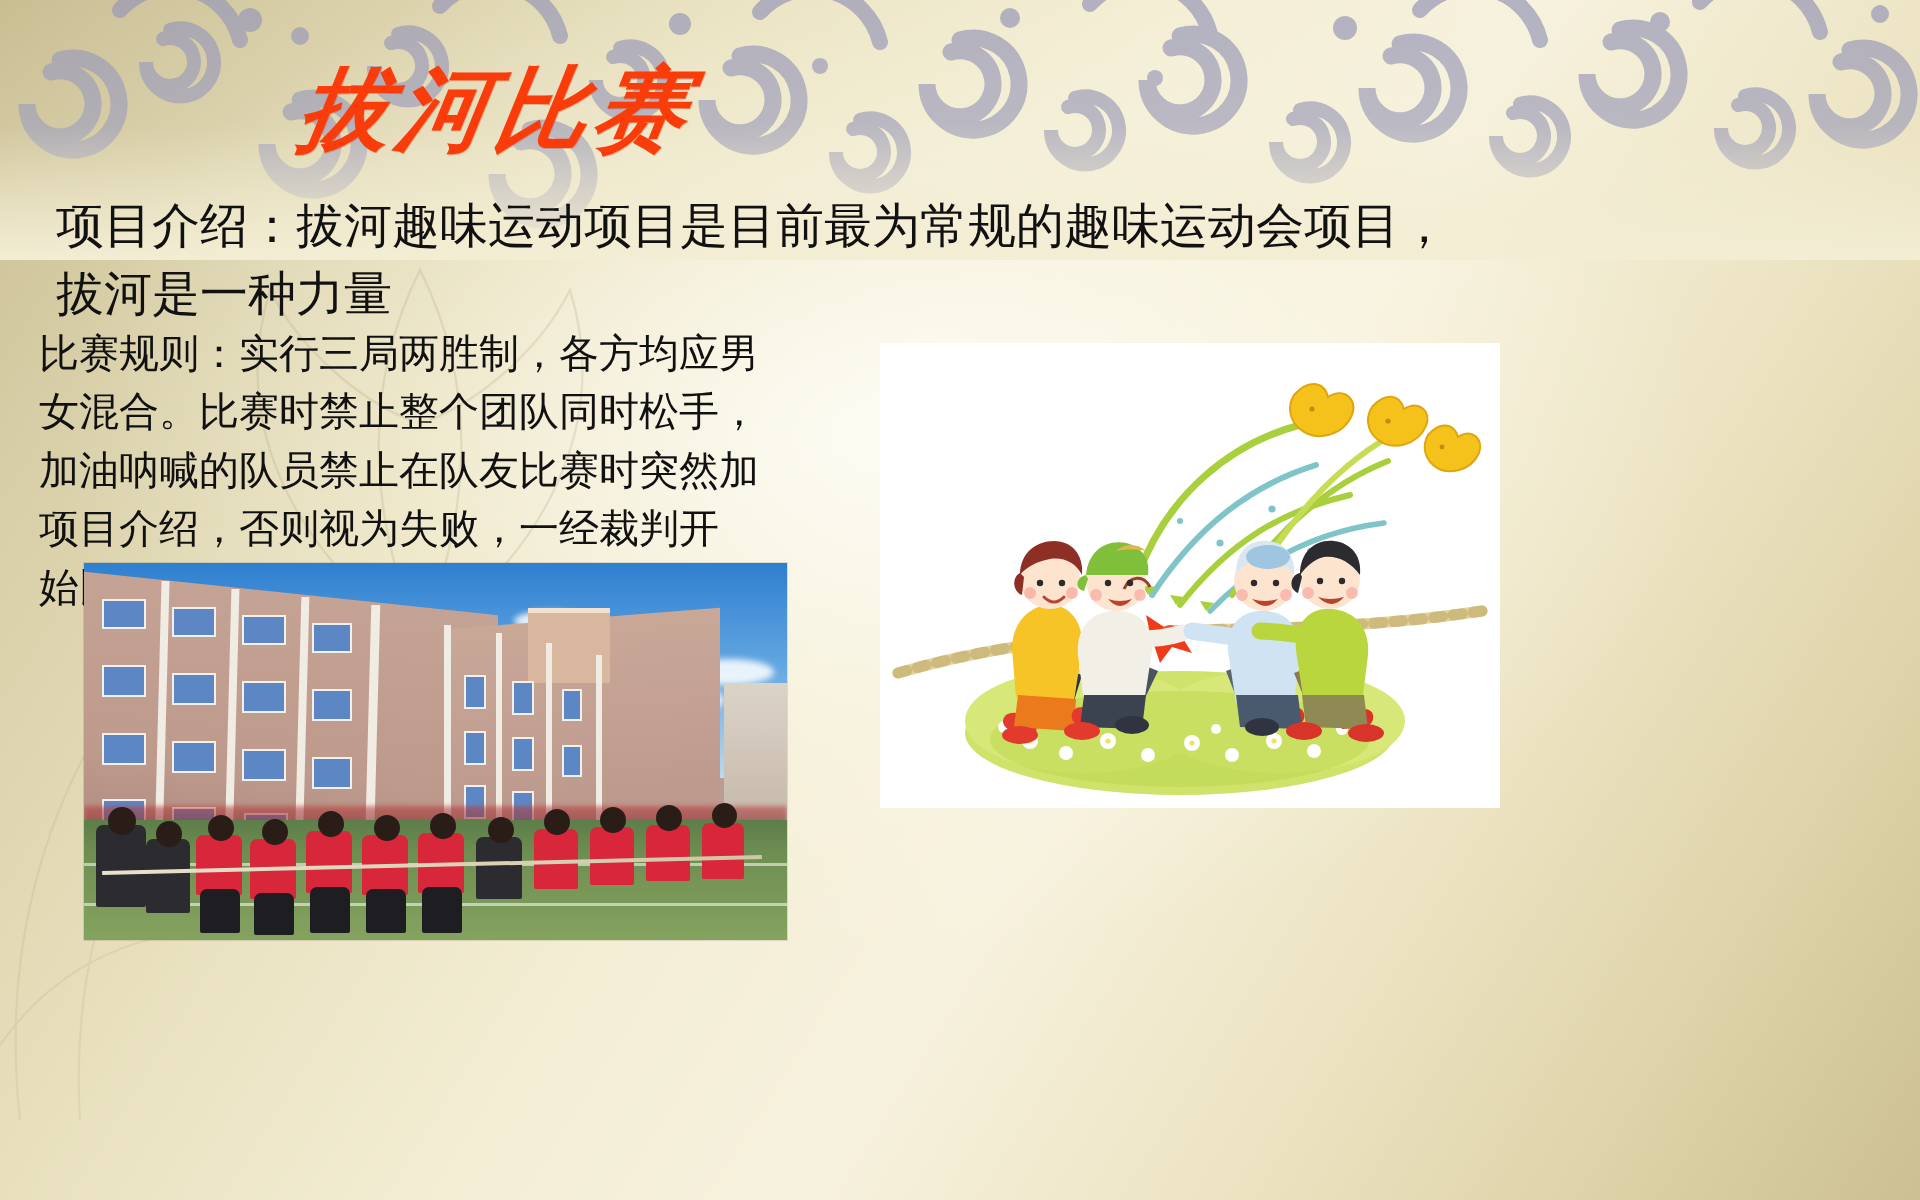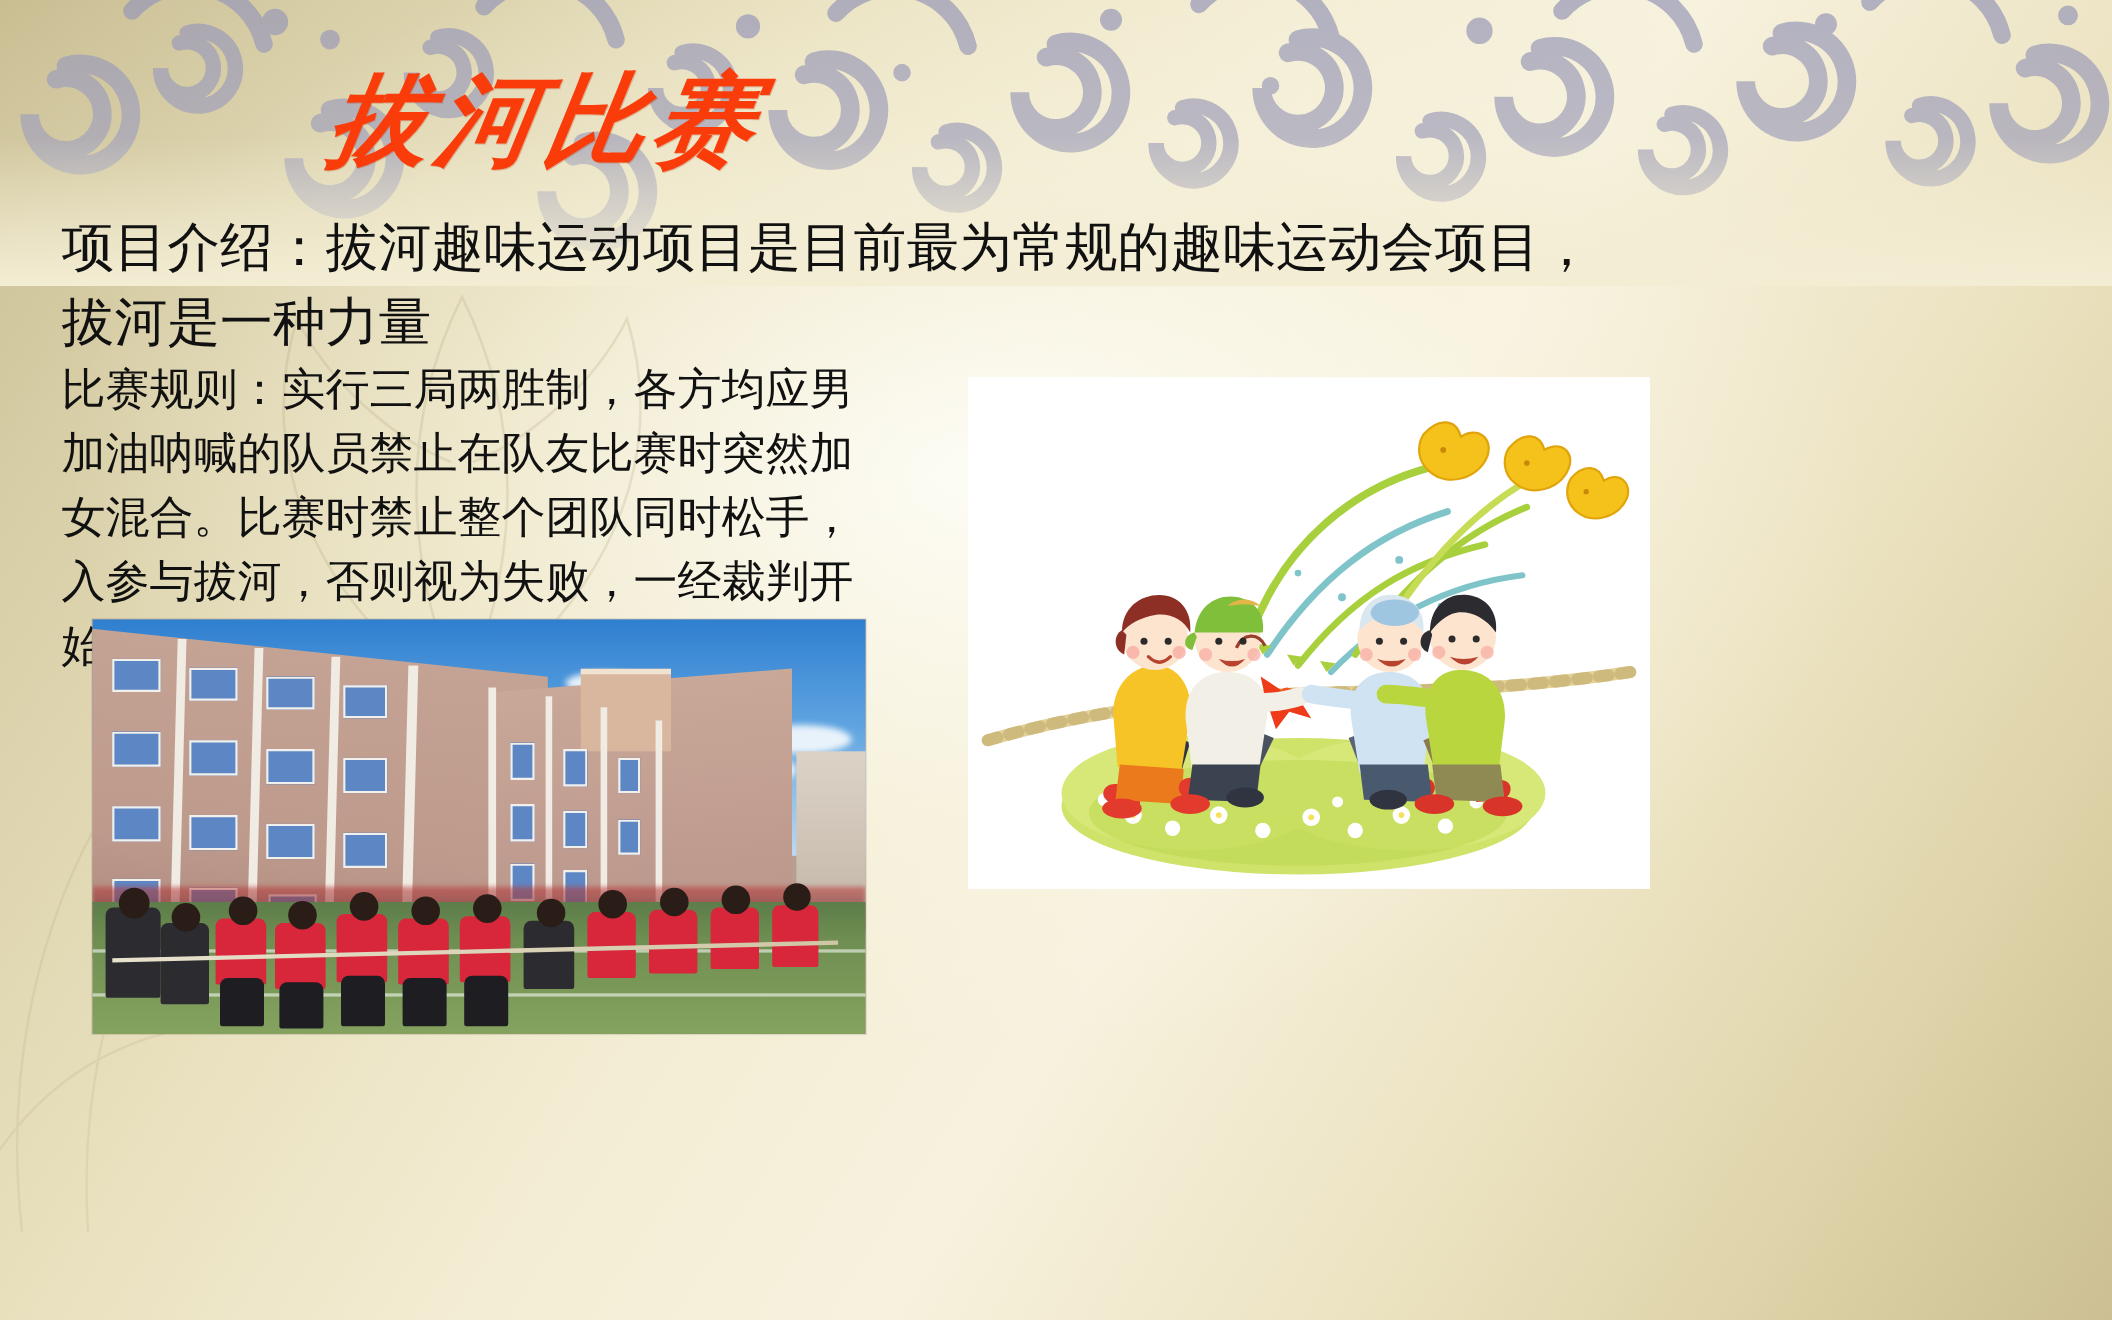--- a/index.html
+++ b/index.html
@@ -81,21 +81,21 @@
     width: 1430px;
     font-size: 48px;
     line-height: 1.42;
     color: #111111;
     text-indent: 0;
   }
   .intro .ln2 { display: block; padding-left: 58px; }
 
   .rules {
     position: absolute;
-    left: 56px;
+    left: 39px;
     top: 325px;
     width: 760px;
     font-size: 40px;
     line-height: 1.46;
     color: #111111;
   }
   .rules .rline { display: block; white-space: nowrap; }
 
   
   .photo {
@@ -251,23 +251,23 @@
   </svg>
 
   <div class="title">拔河比赛</div>
 
   <div class="intro">
     <span>项目介绍：拔河趣味运动项目是目前最为常规的趣味运动会项目，拔河是一种力量</span>
   </div>
 
   <div class="rules">
     <span class="rline">比赛规则：实行三局两胜制，各方均应男</span>
+    <span class="rline">女混合。比赛时禁止整个团队同时松手，</span>
     <span class="rline">加油呐喊的队员禁止在队友比赛时突然加</span>
-    <span class="rline">女混合。比赛时禁止整个团队同时松手，</span>
-    <span class="rline">入参与拔河，否则视为失败，一经裁判开</span>
+    <span class="rline">项目介绍，否则视为失败，一经裁判开</span>
     <span class="rline">始比赛视为两队对这次比赛无异议。</span>
   </div>
 
   <div class="photo">
     <div class="sky"></div>
     <div class="cloud" style="left:520px;top:120px;width:120px;height:34px;"></div>
     <div class="cloud" style="left:600px;top:96px;width:90px;height:26px;"></div>
     <div class="cloud" style="left:430px;top:48px;width:70px;height:20px;"></div>
 
     <div class="bldgA"></div>

